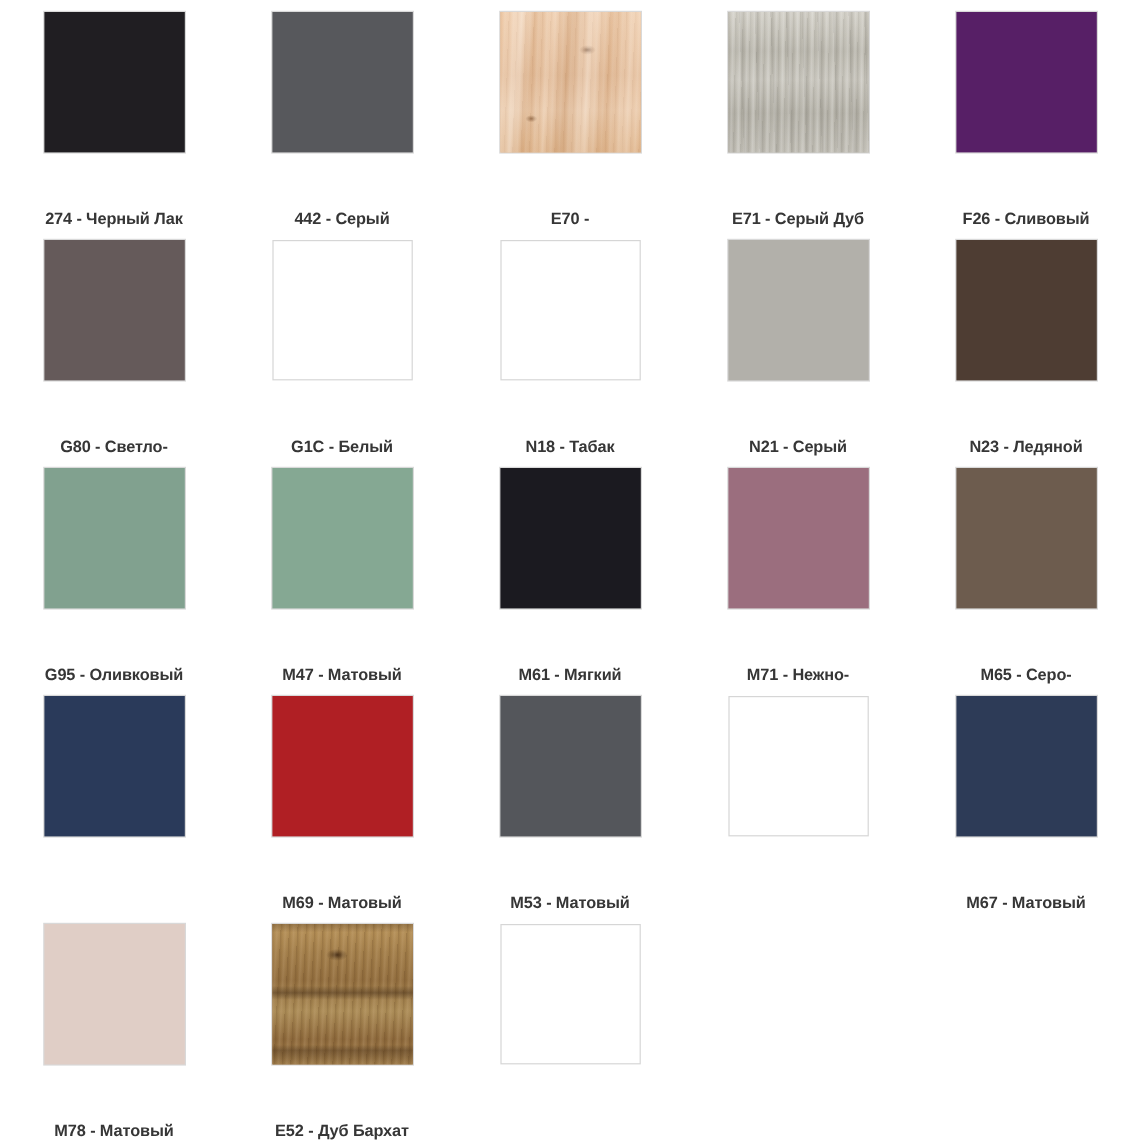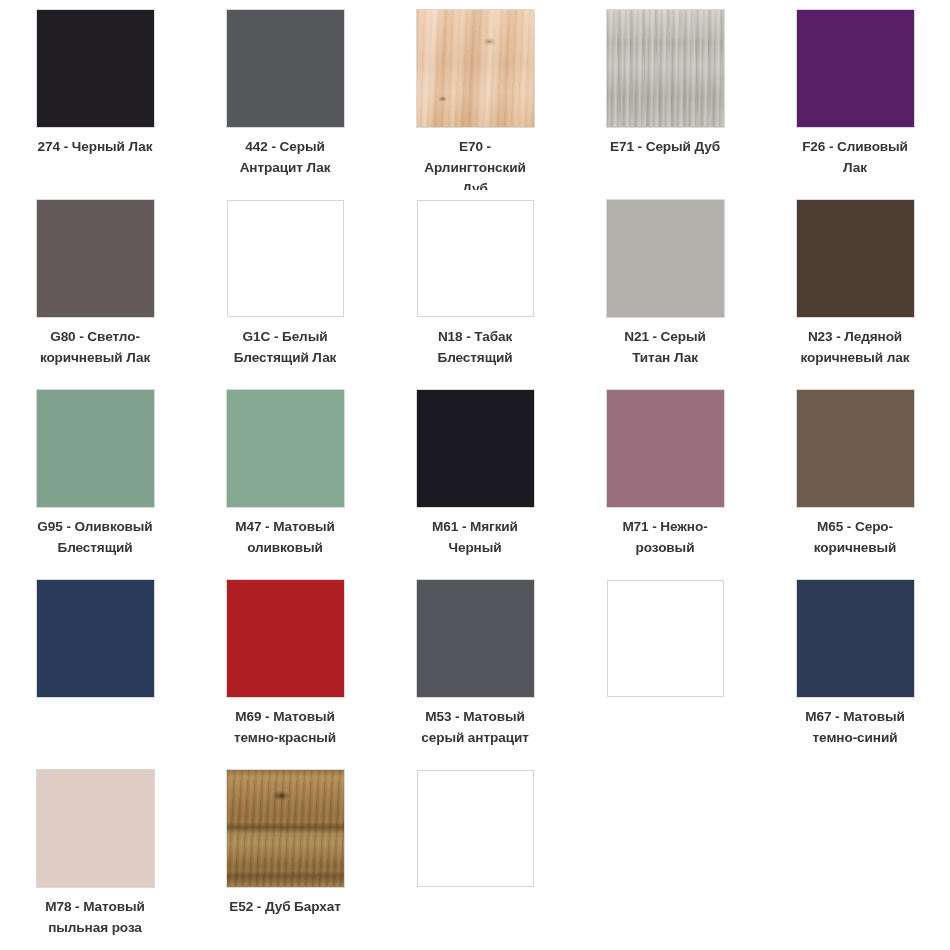--- a/index.html
+++ b/index.html
@@ -22,20 +22,21 @@
     height: 950px;
     box-sizing: border-box;
   }
   .swatch-cell {
     display: flex;
     flex-direction: column;
     align-items: center;
     box-sizing: border-box;
     padding-top: 10px;
     overflow: hidden;
+    gap: 36px;
   }
   .swatch-chip {
     width: 117px;
     height: 117px;
     box-sizing: border-box;
     flex: 0 0 auto;
     position: relative;
   }
   .swatch-chip.bordered {
     border: 1px solid #d6d6d6;

